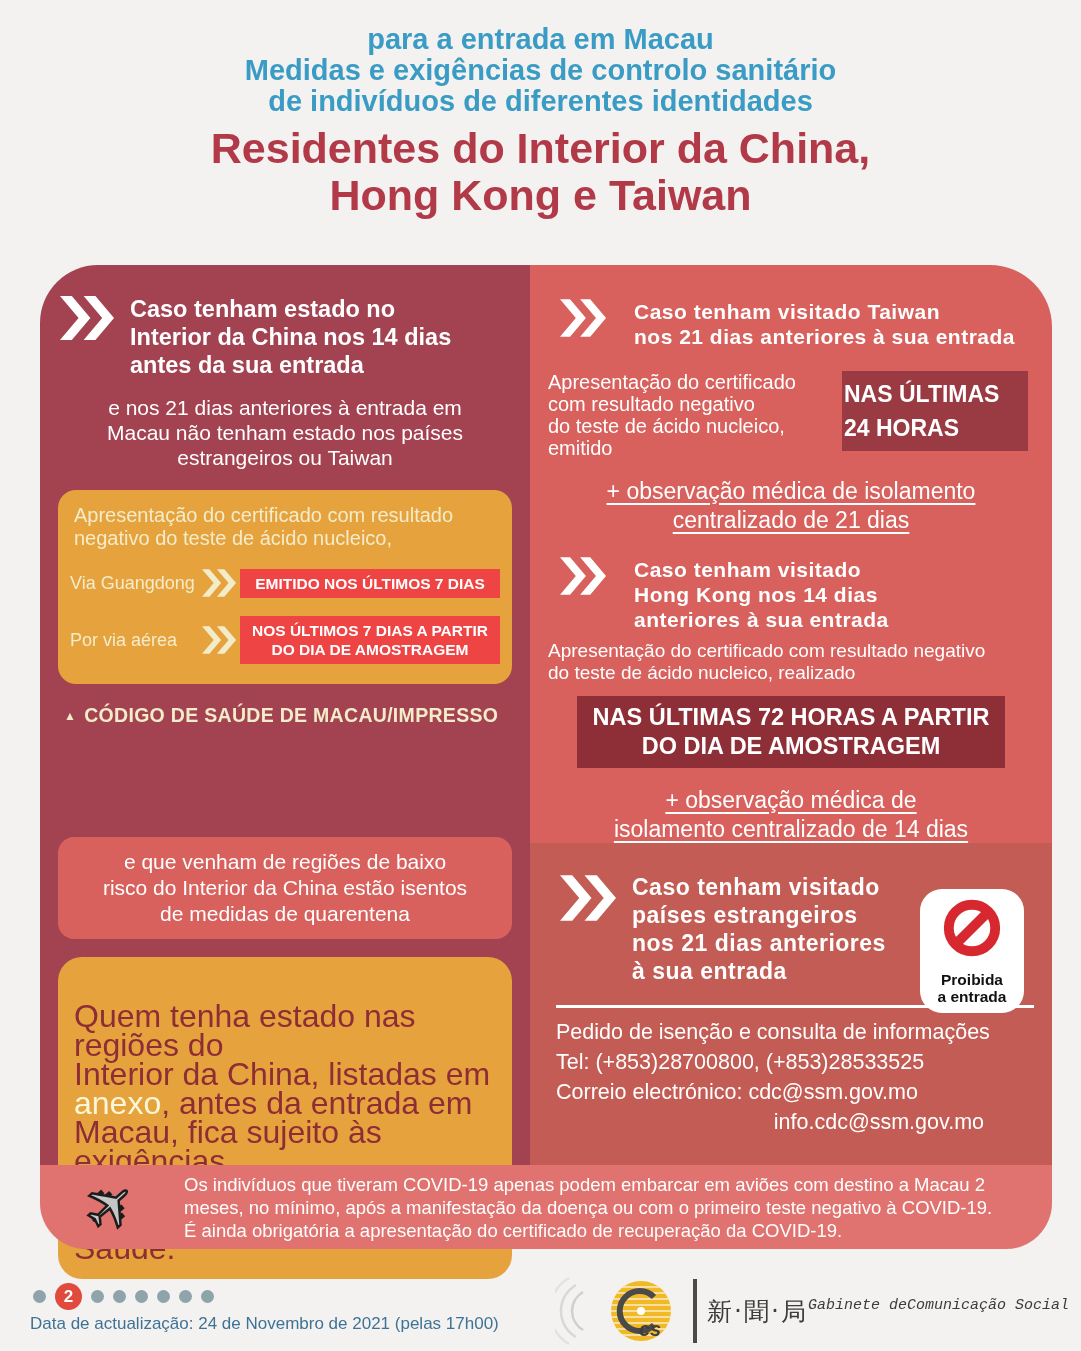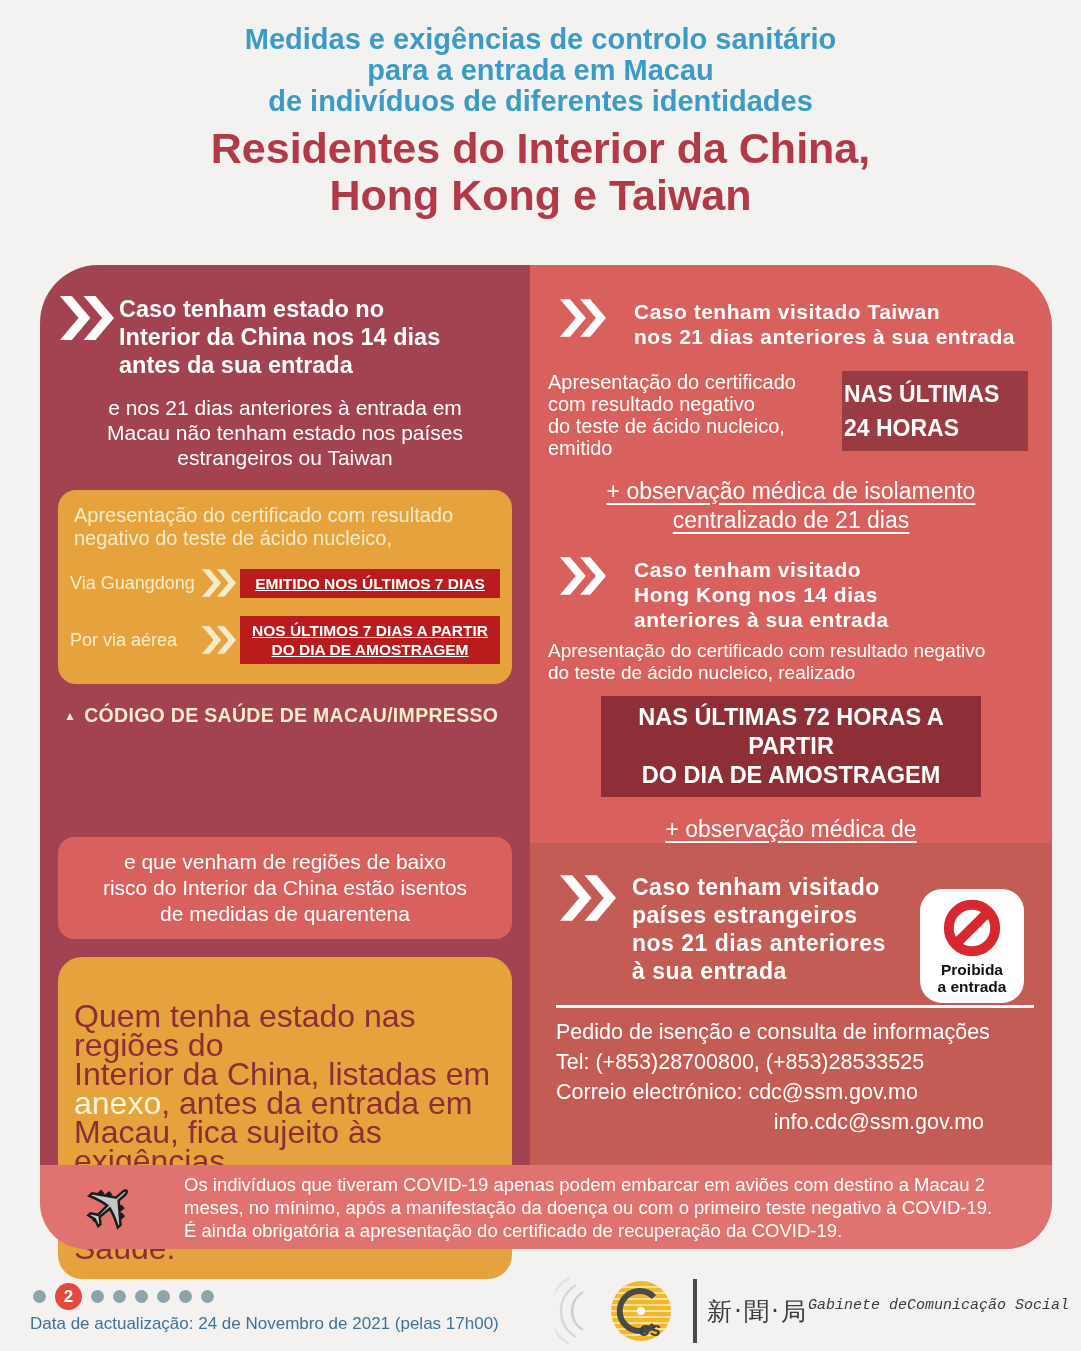--- a/index.html
+++ b/index.html
@@ -17,50 +17,50 @@
   
   .main { position:absolute; left:40px; top:265px; width:1012px; height:900px; display:flex; }
   .left-col { width:490px; background:#a34251; border-radius:58px 0 0 0; }
   .right-col { width:522px; display:flex; flex-direction:column; }
   .right-top { height:578px; background:#d8615d; border-radius:0 62px 0 0; }
   .right-bottom { flex:1; background:#c35c54; position:relative; }
 
   .chev { display:block; flex:none; }
 
   
-  .lc-heading { display:flex; gap:5px; margin:30px 16px 0 20px; align-items:flex-start; }
+  .lc-heading { display:flex; gap:16px; margin:30px 16px 0 20px; align-items:flex-start; }
   .lc-heading .htext { color:#fff; font-weight:bold; font-size:23.5px; line-height:28px; }
   .lc-sub { margin:16px 22px 0; text-align:center; color:#fff; font-size:21px; line-height:25px; }
   .cert-box { margin:20px 18px 0; background:#e6a33d; border-radius:18px; padding:14px 12px 20px; }
   .cert-intro { color:#f3ecca; font-size:20px; line-height:23px; padding:0 4px; }
   .cert-row { display:flex; align-items:center; margin-top:18px; }
   .cert-label { color:#f3ecca; font-size:18px; width:132px; flex:none; }
-  .chip { background:#b91c1c; color:#fff; font-weight:bold; text-align:center; flex:1; margin-left:4px; padding:5px 4px; font-size:15.5px; line-height:19px;text-decoration:underline; }
+  .chip { background:#ef4444; color:#fff; font-weight:bold; text-align:center; flex:1; margin-left:4px; padding:5px 4px; font-size:15.5px; line-height:19px; }
   .code-note { margin:20px 0 0 24px; color:#f3ecca; font-weight:bold; font-size:19.5px; letter-spacing:.3px; }
   .code-note .tri { font-size:12px; vertical-align:2px; margin-right:8px; }
   .exempt-box { margin:110px 18px 0; background:#d8615d; border-radius:16px; padding:12px 8px; text-align:center; color:#fff; font-size:21px; line-height:26px; }
   .annex-box { margin:18px 18px 0; background:#e6a33d; border-radius:24px; padding:16px 16px; color:#8e2d36; font-size:32px; line-height:29px; }
   .annex-hl { color:#fdf6d8; }
 
   
   .rt-heading { display:flex; gap:28px; margin:34px 16px 0 30px; align-items:flex-start; }
   .rt-heading .htext { color:#fff; font-weight:bold; font-size:21px; line-height:25px; letter-spacing:.5px; }
   .taiwan-row { display:flex; margin:22px 24px 0 18px; }
   .t-body { flex:1; color:#fff; font-size:20px; line-height:22px; }
   .t-chip { width:186px; flex:none; background:#9a3a42; color:#fff; font-weight:bold; font-size:23px; line-height:34px; padding:6px 2px; align-self:flex-start; }
   .note { margin:18px 8px 0; text-align:center; color:#fff; font-size:23px; line-height:29px; text-decoration:underline; text-underline-offset:4px; }
   .hk-body { margin:8px 10px 0 18px; color:#fff; font-size:19px; line-height:22px; }
-  .hk-chip { margin:12px auto 0; width:380px; background:#8e2f38; color:#fff; font-weight:bold; font-size:23.5px; line-height:29px; text-align:center; padding:7px 4px; }
+  .hk-chip { margin:12px auto 0; width:428px; background:#8e2f38; color:#fff; font-weight:bold; font-size:23.5px; line-height:29px; text-align:center; padding:7px 4px; }
 
   
   .fb-heading { display:flex; gap:16px; margin:30px 150px 0 30px; align-items:flex-start; }
   .fb-heading .htext { color:#fff; font-weight:bold; font-size:23px; line-height:28px; letter-spacing:.5px; }
   .ban-badge { position:absolute; right:28px; top:46px; width:104px; background:#fff; border-radius:22px; padding:10px 2px 8px; text-align:center; }
   .ban-badge svg { display:block; margin:0 auto; }
-  .ban-text { color:#111; font-weight:bold; font-size:15.5px; line-height:17px; margin-top:4px; }
+  .ban-text { color:#111; font-weight:bold; font-size:15.5px; line-height:17px; margin-top:14px; }
   .divider { margin:20px 18px 0 26px; height:3px; background:#fff; }
   .contact { margin:9px 16px 0 26px; color:#fff; font-size:21.5px; line-height:30px; }
   .contact .line-last { text-align:right; padding-right:52px; }
 
   
   .banner { position:absolute; left:40px; top:1165px; width:1012px; height:84px; background:#e0736f; border-radius:0 0 46px 46px; display:flex; align-items:center; }
   .plane { flex:none; margin-left:28px; width:86px; text-align:center; font-family:"DejaVu Sans",sans-serif; font-size:62px; color:#c6c6c6; -webkit-text-stroke:2.5px #1c1c1c; transform:rotate(-42deg); line-height:1; }
   .banner-text { margin-left:30px; margin-right:32px; color:#fff; font-size:18.5px; line-height:23px; }
 
   
@@ -84,22 +84,22 @@
       <polygon points="0,0 14,0 36,26 14,52 0,52 22,26" fill="currentColor"></polygon>
       <polygon points="28,0 42,0 64,26 42,52 28,52 50,26" fill="currentColor"></polygon>
     </symbol>
   </defs>
 </svg>
 
 <div class="poster">
 
   <header class="titles">
     <div class="title-block">
+      <div class="title-line">para a entrada em Macau</div>
       <div class="title-line">Medidas e exigências de controlo sanitário</div>
-      <div class="title-line">para a entrada em Macau</div>
       <div class="title-line">de indivíduos de diferentes identidades</div>
     </div>
     <div class="subtitle-block">
       <div class="subtitle-line">Residentes do Interior da China,</div>
       <div class="subtitle-line">Hong Kong e Taiwan</div>
     </div>
   </header>
 
   <div class="main">
 

